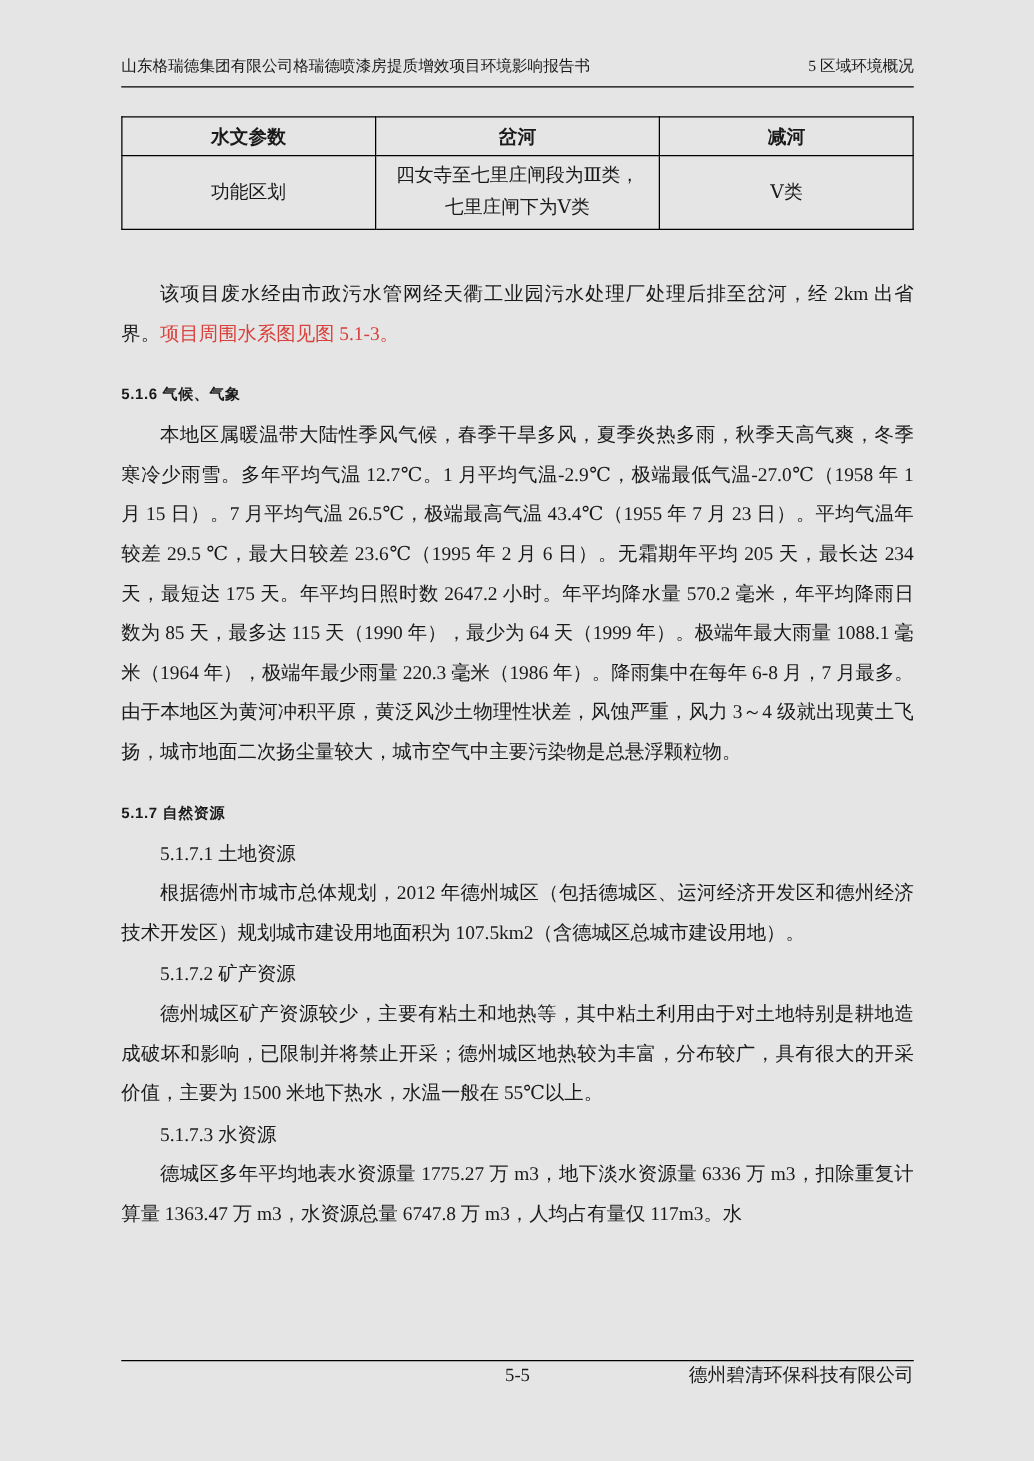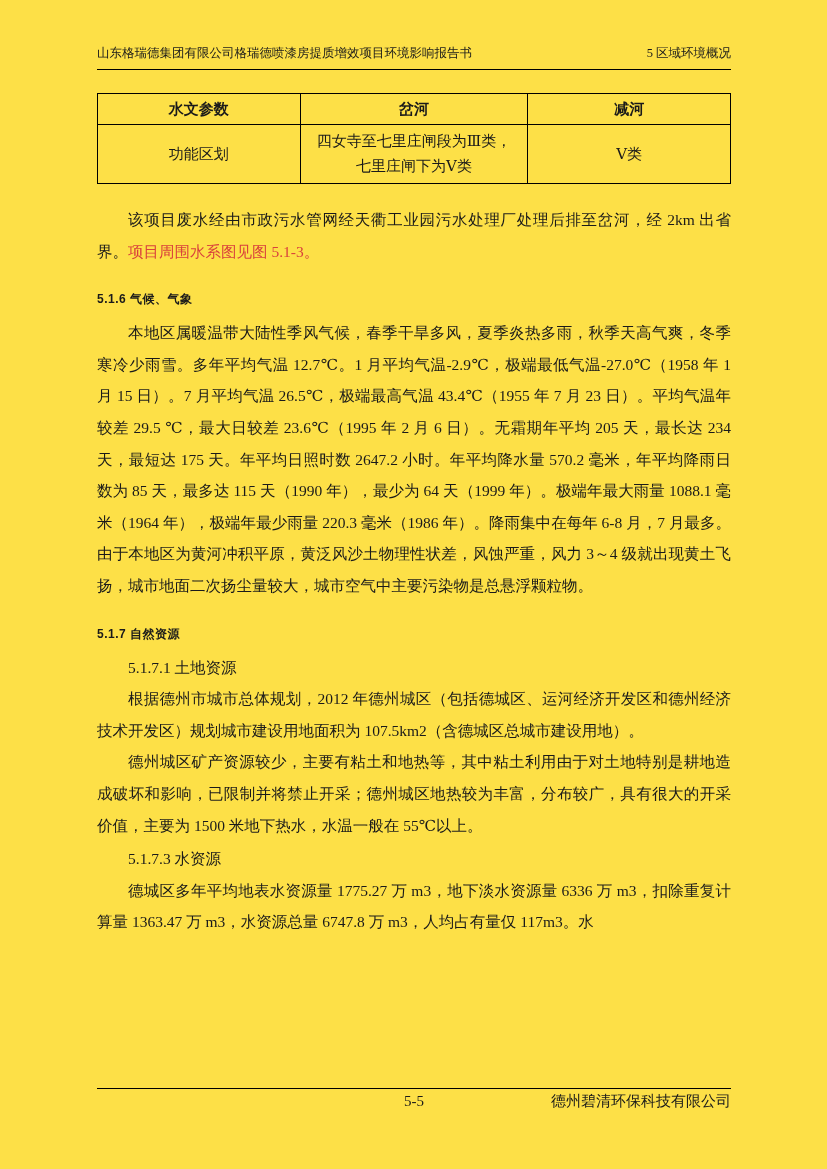--- a/index.html
+++ b/index.html
@@ -1,20 +1,20 @@
 <!DOCTYPE html>
 <html lang="zh"><head>
 <meta charset="utf-8">
 <style>
   html,body{margin:0;padding:0;background:#888;}
   .page{
     position:relative;
     width:827px;height:1169px;
     margin:0 auto;
-    background:#fde047;
+    background:#e5e5e5;
     box-sizing:border-box;
     padding:44px 96px 0 97px;
     font-family:"Liberation Serif","DejaVu Serif",serif;
     color:#1a1a1a;
     overflow:hidden;
   }
   
   .doc-header{
     display:flex;justify-content:space-between;align-items:flex-end;
     font-size:12.5px;line-height:18px;
@@ -30,21 +30,21 @@
     padding:2px 10px;
   }
   table.hydro th{font-weight:bold;height:26px;}
   table.hydro td{height:54px;line-height:25px;}
   col.c1{width:32%;} col.c2{width:36%;} col.c3{width:32%;}
   
   .para{
     font-size:15.5px;line-height:31.6px;
     text-align:justify;text-indent:2em;margin:0;
   }
-  .para-first{margin-top:20px;}
+  .para-first{margin-top:36px;}
   .red-text{}
   h2.sec{
     font-size:12px;font-weight:bold;margin:24px 0 9px 0;
     font-family:"Liberation Sans","DejaVu Sans",sans-serif;
     letter-spacing:0.5px;
   }
   .subhead{
     font-size:15.5px;line-height:31.6px;text-indent:2em;margin:2px 0 0 0;
     font-weight:normal;
   }
@@ -95,20 +95,21 @@
   <p class="para para-first"><span>该项目废水经由市政污水管网经天衢工业园污水处理厂处理后排至岔河，经 2km 出省界。</span><span class="red-text" id="red-ref" style="color: rgb(217, 65, 60);">项目周围水系图见图 5.1-3。</span></p>
 
   <h2 class="sec">5.1.6 气候、气象</h2>
   <p class="para">本地区属暖温带大陆性季风气候，春季干旱多风，夏季炎热多雨，秋季天高气爽，冬季寒冷少雨雪。多年平均气温 12.7℃。1 月平均气温-2.9℃，极端最低气温-27.0℃（1958 年 1 月 15 日）。7 月平均气温 26.5℃，极端最高气温 43.4℃（1955 年 7 月 23 日）。平均气温年较差 29.5 ℃，最大日较差 23.6℃（1995 年 2 月 6 日）。无霜期年平均 205 天，最长达 234 天，最短达 175 天。年平均日照时数 2647.2 小时。年平均降水量 570.2 毫米，年平均降雨日数为 85 天，最多达 115 天（1990 年），最少为 64 天（1999 年）。极端年最大雨量 1088.1 毫米（1964 年），极端年最少雨量 220.3 毫米（1986 年）。降雨集中在每年 6-8 月，7 月最多。由于本地区为黄河冲积平原，黄泛风沙土物理性状差，风蚀严重，风力 3～4 级就出现黄土飞扬，城市地面二次扬尘量较大，城市空气中主要污染物是总悬浮颗粒物。</p>
 
   <h2 class="sec">5.1.7 自然资源</h2>
 
   <p class="subhead">5.1.7.1 土地资源</p>
   <p class="para">根据德州市城市总体规划，2012 年德州城区（包括德城区、运河经济开发区和德州经济技术开发区）规划城市建设用地面积为 107.5km2（含德城区总城市建设用地）。</p>
 
+  <p class="subhead">5.1.7.2 矿产资源</p>
   <p class="para">德州城区矿产资源较少，主要有粘土和地热等，其中粘土利用由于对土地特别是耕地造成破坏和影响，已限制并将禁止开采；德州城区地热较为丰富，分布较广，具有很大的开采价值，主要为 1500 米地下热水，水温一般在 55℃以上。</p>
 
   <p class="subhead">5.1.7.3 水资源</p>
   <p class="para">德城区多年平均地表水资源量 1775.27 万 m3，地下淡水资源量 6336 万 m3，扣除重复计算量 1363.47 万 m3，水资源总量 6747.8 万 m3，人均占有量仅 117m3。水</p>
 
   <div class="doc-footer">
     <span class="page-num">5-5</span>
     <span class="company">德州碧清环保科技有限公司</span>
   </div>
 

